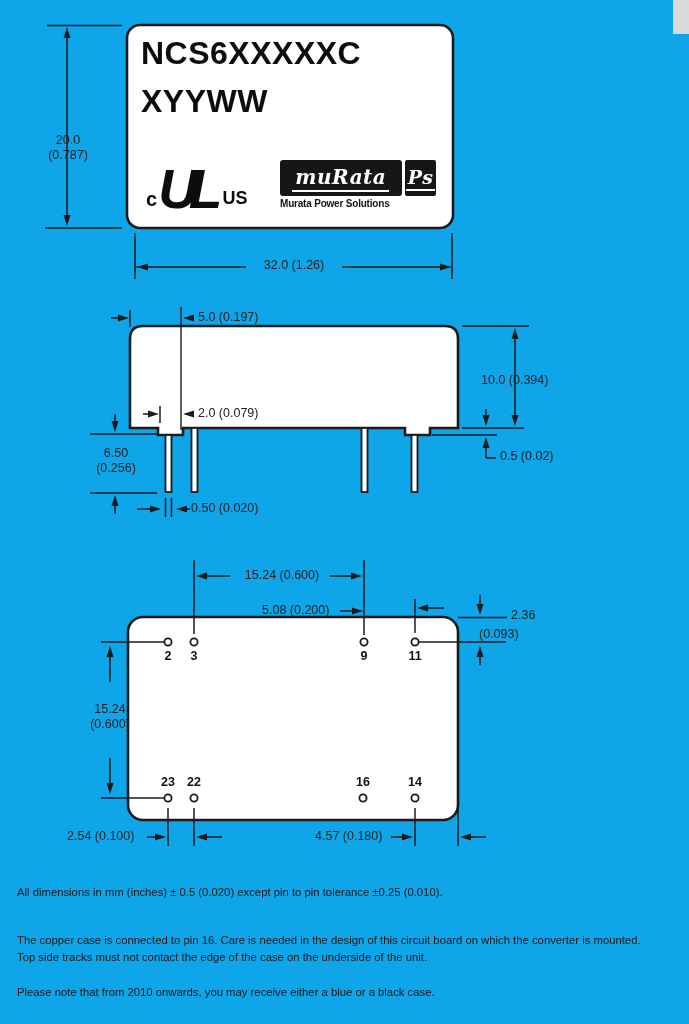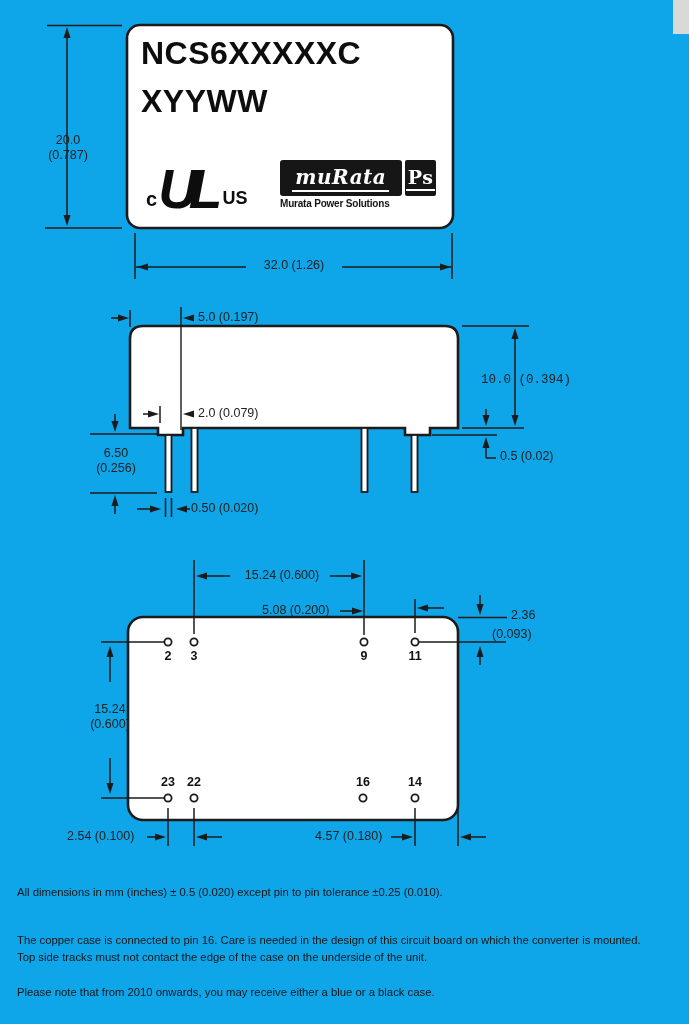--- a/index.html
+++ b/index.html
@@ -16,21 +16,21 @@
   .note{font-size:11.3px;color:#171717;white-space:nowrap;line-height:17px;}
   .ulmark{display:flex;align-items:flex-end;height:56px;color:#0d0d0d;}
   .ulmark .c{font-size:20px;font-weight:900;margin-bottom:1px;}
   .ulmark .ul{font-size:55px;font-weight:900;font-style:italic;letter-spacing:-9px;line-height:.82;margin-left:1px;margin-right:9px;}
   .ulmark .us{font-size:18px;font-weight:900;margin-bottom:3px;}
   .mlogo{width:156px;}
   .mlogo .boxes{display:flex;}
   .mlogo .b1{width:136px;height:36px;background:#161616;border-radius:3px;display:flex;align-items:center;justify-content:center;}
   .mlogo .b2{width:35px;height:36px;background:#161616;border-radius:2px;margin-left:3px;display:flex;align-items:center;justify-content:center;}
   .mlogo .brand{font-family:"DejaVu Serif",serif;font-style:italic;font-weight:700;color:#fff;font-size:20px;border-bottom:2px solid #fff;padding:0 3px 1px 3px;letter-spacing:.5px;}
-  .mlogo .ps{font-family:"DejaVu Serif",serif;font-weight:700;color:#fff;font-size:19px;border-bottom:2px solid #fff;padding:0 2px 1px 2px;}
+  .mlogo .ps{font-family:"DejaVu Serif",serif;font-style:italic;font-weight:700;color:#fff;font-size:19px;border-bottom:2px solid #fff;padding:0 2px 1px 2px;}
   .mlogo .tagline{font-size:10px;font-weight:700;letter-spacing:-.2px;margin-top:2px;color:#141414;white-space:nowrap;}
   .corner{position:absolute;right:0;top:0;width:16px;height:34px;background:#d9d9d9;}
 </style>
 </head>
 <body>
 
 <div class="canvas">
 
   <svg width="689" height="1024" viewBox="0 0 689 1024">
 
@@ -207,32 +207,32 @@
   </div>
 
   <div class="abs dimtext center" style="left:29px;top:133px;width:78px;">
     <div>20.0</div>
     <div>(0.787)</div>
   </div>
   <div class="abs dimtext center" style="left:246px;top:258px;width:96px;">32.0 (1.26)</div>
 
   <div class="abs dimtext" style="left:198px;top:310px;">5.0 (0.197)</div>
   <div class="abs dimtext" style="left:198px;top:406px;">2.0 (0.079)</div>
-  <div class="abs dimtext" style="left:481px;top:373px;font-family:Liberation Mono, monospace;">10.0 (0.394)</div>
+  <div class="abs dimtext" style="left:481px;top:373px;">10.0 (0.394)</div>
   <div class="abs dimtext" style="left:500px;top:449px;">0.5 (0.02)</div>
   <div class="abs dimtext center" style="left:85px;top:446px;width:62px;">
     <div>6.50</div>
     <div>(0.256)</div>
   </div>
   <div class="abs dimtext" style="left:191px;top:501px;">0.50 (0.020)</div>
 
   <div class="abs dimtext center" style="left:234px;top:568px;width:96px;">15.24 (0.600)</div>
   <div class="abs dimtext" style="left:262px;top:603px;">5.08 (0.200)</div>
   <div class="abs dimtext" style="left:511px;top:608px;">2.36</div>
-  <div class="abs dimtext" style="left:492px;top:627px;">(0.093)</div>
+  <div class="abs dimtext" style="left:479px;top:627px;">(0.093)</div>
   <div class="abs dimtext center" style="left:81px;top:702px;width:58px;">
     <div>15.24</div>
     <div>(0.600)</div>
   </div>
   <div class="abs dimtext" style="left:67px;top:829px;">2.54 (0.100)</div>
   <div class="abs dimtext" style="left:315px;top:829px;">4.57 (0.180)</div>
 
   <div class="abs pinlabel" style="left:157px;top:649px;">2</div>
   <div class="abs pinlabel" style="left:183px;top:649px;">3</div>
   <div class="abs pinlabel" style="left:353px;top:649px;">9</div>

